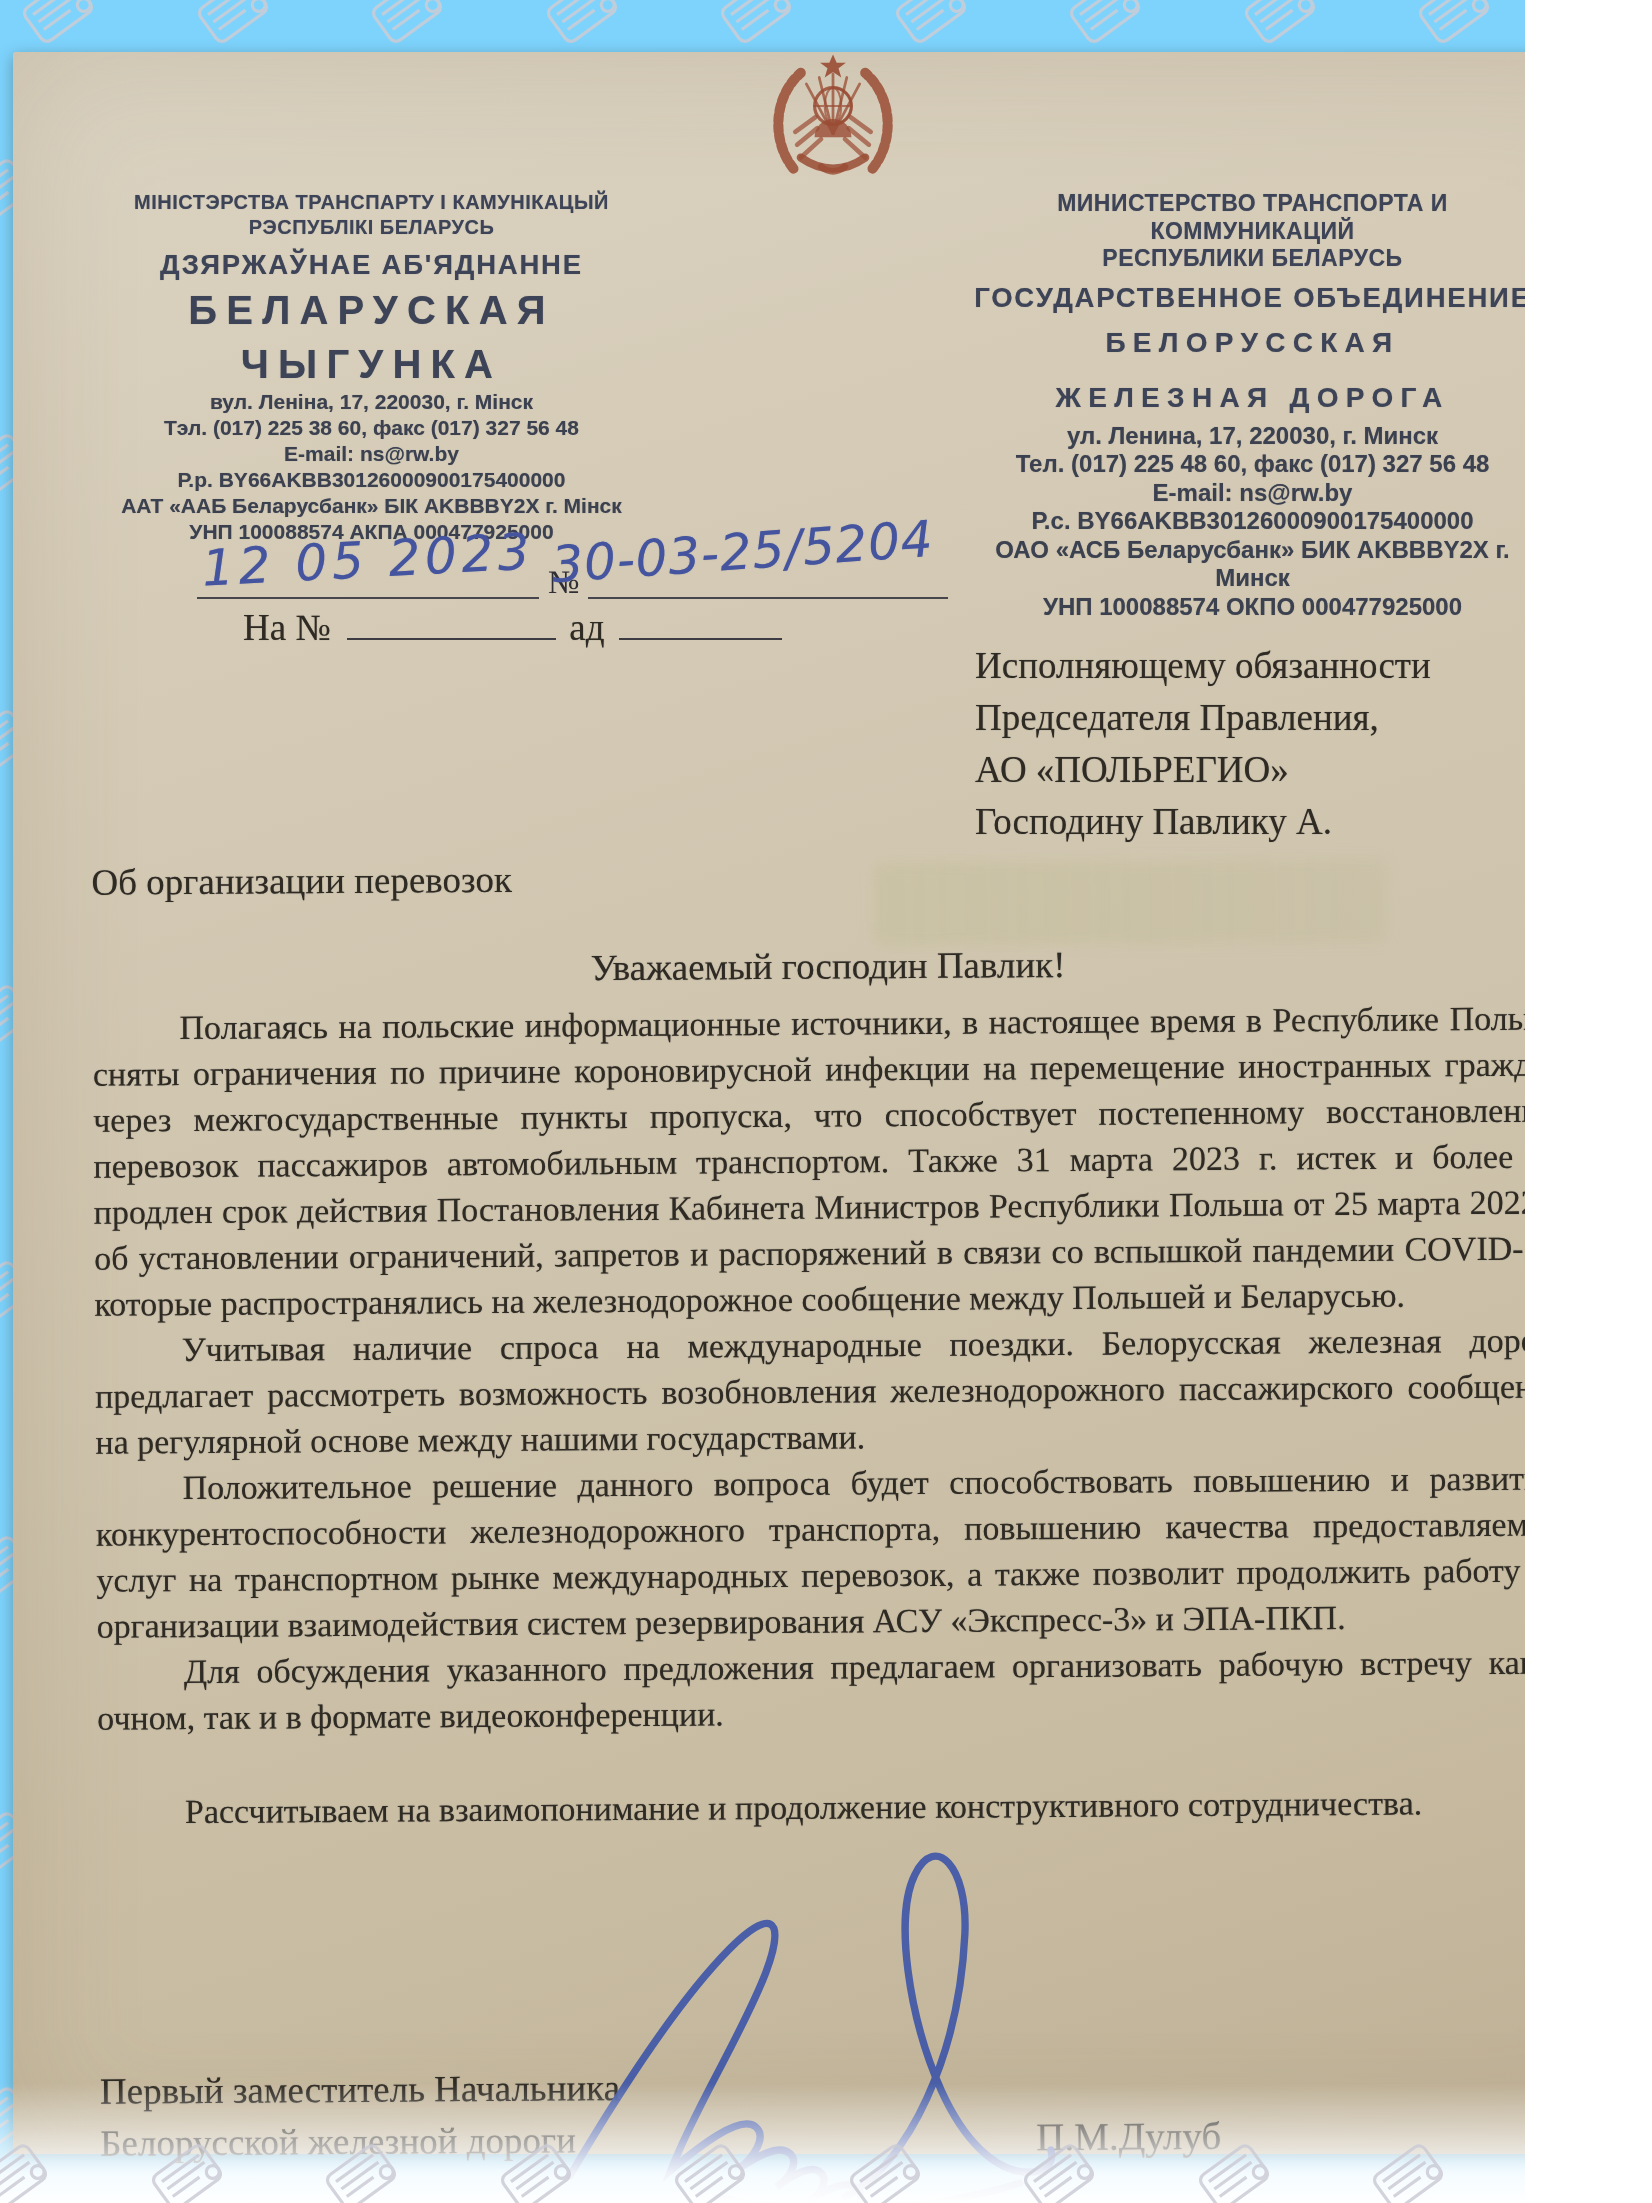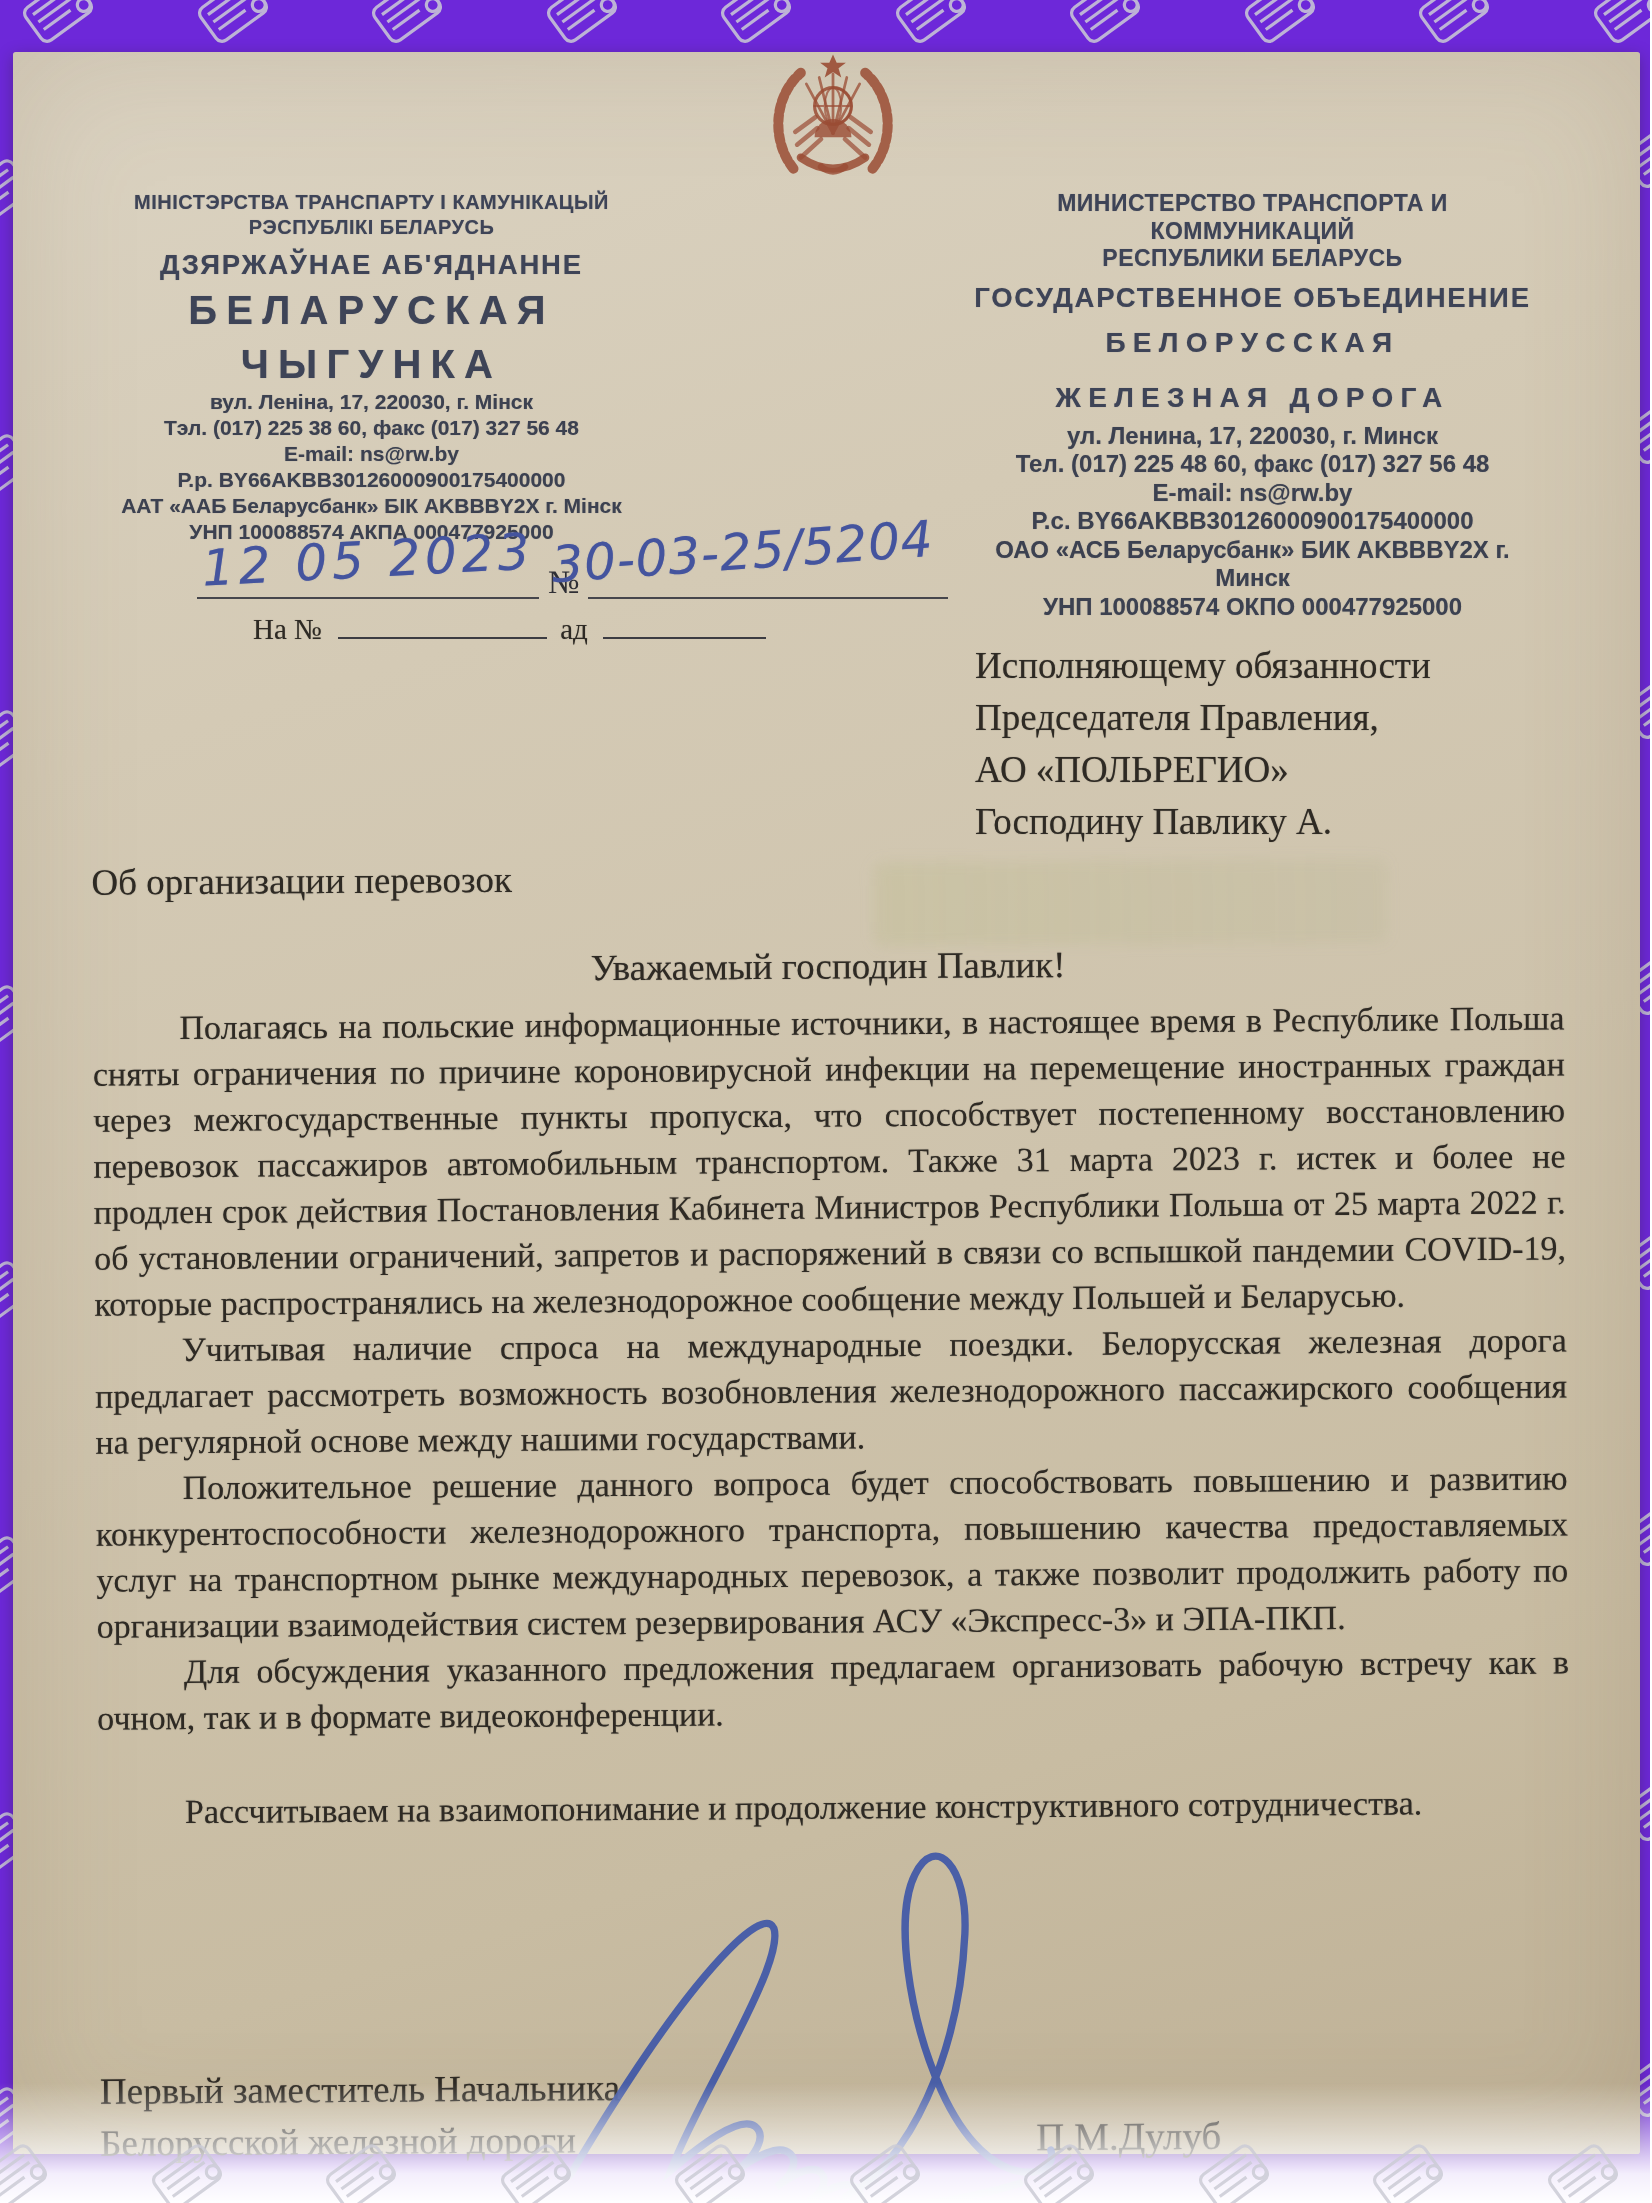--- a/index.html
+++ b/index.html
@@ -1,16 +1,16 @@
 <!DOCTYPE html>
 <html style="font-size:14.7px"><head>
 <meta charset="utf-8">
 <style>
   html,body{margin:0;padding:0;background:#ffffff;}
-  .page{position:relative;width:1650px;height:2204px;background:#6d28d9;overflow:hidden;
+  .page{position:relative;width:1525px;height:2204px;background:#7dd3fc;overflow:hidden;
         font-family:"Liberation Serif", serif;}
   .wm-layer{position:absolute;inset:0;z-index:0;pointer-events:none;}
   .wm-layer.front{z-index:6;}
   .wm-icon{position:absolute;opacity:.85;}
 
   .paper{position:absolute;left:13px;top:52px;width:1627px;height:2102px;z-index:1;
          background:linear-gradient(163deg,#dbd3c2 0%,#d4cab5 28%,#cec3ac 55%,#c8bca2 78%,#beb095 100%);
          box-shadow:0 4.6px 14.7px rgba(40,35,25,.35), inset 0 0 129px rgba(120,100,70,.18);
          border-radius:2.8px;}
 
@@ -35,21 +35,21 @@
   .rule{position:absolute;border-bottom:2.8px solid #46464c;height:0;}
   .rule1{left:13px;top:81px;width:342px;}
   .rule2{left:404px;top:81px;width:360px;}
   .no-sign{position:absolute;left:364px;top:48px;font-size:33px;color:#2f2f35;
            font-family:"Liberation Serif",serif;}
   .hand{position:absolute;color:#44549e;font-family:"DejaVu Sans",sans-serif;
         font-style:italic;white-space:nowrap;text-shadow:0 0 0.9px rgba(68,84,158,.5);}
   .hand-date{left:18.4px;top:14.7px;font-size:50px;letter-spacing:4.6px;transform:rotate(-3deg);}
   .hand-num{left:367px;top:7.3px;font-size:50px;letter-spacing:0.9px;transform:rotate(-4deg);}
 
-  .reply-row{position:absolute;left:240px;top:554px;font-size:29px;color:#2e2a24;
+  .reply-row{position:absolute;left:230px;top:554px;font-size:37px;color:#2e2a24;
              text-shadow:0 0 0.9px rgba(46,42,36,.45);}
   .reply-row .u{display:inline-block;border-bottom:2.8px solid #3c3c42;height:31px;vertical-align:baseline;}
   .u1{width:209px;margin:0 13px 0 16.5px;}
   .u2{width:163px;margin-left:14.7px;}
 
   
   .recipient{position:absolute;left:962px;top:588px;font-size:37px;line-height:52px;
              color:#2e2a24;text-shadow:0 0 1.1px rgba(46,42,36,.5);}
 
   

